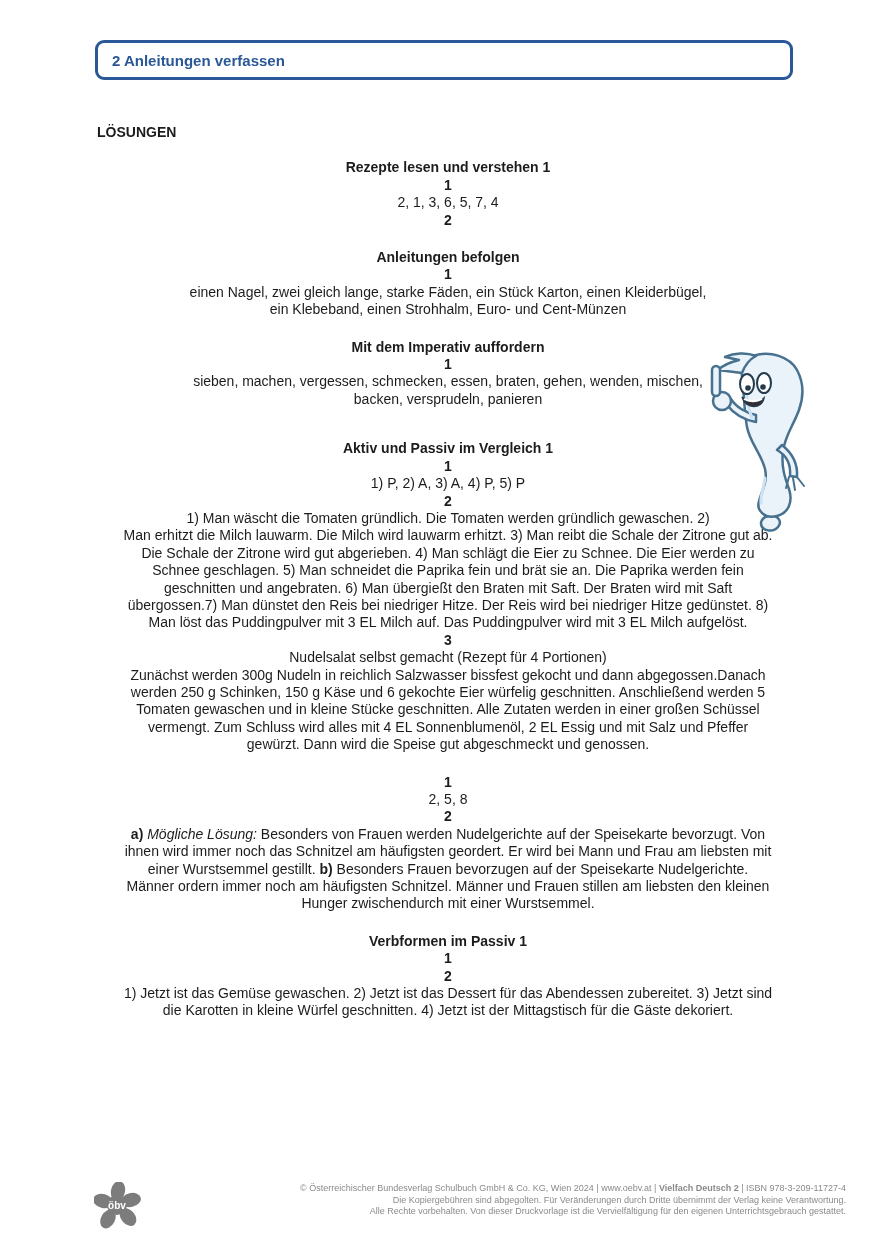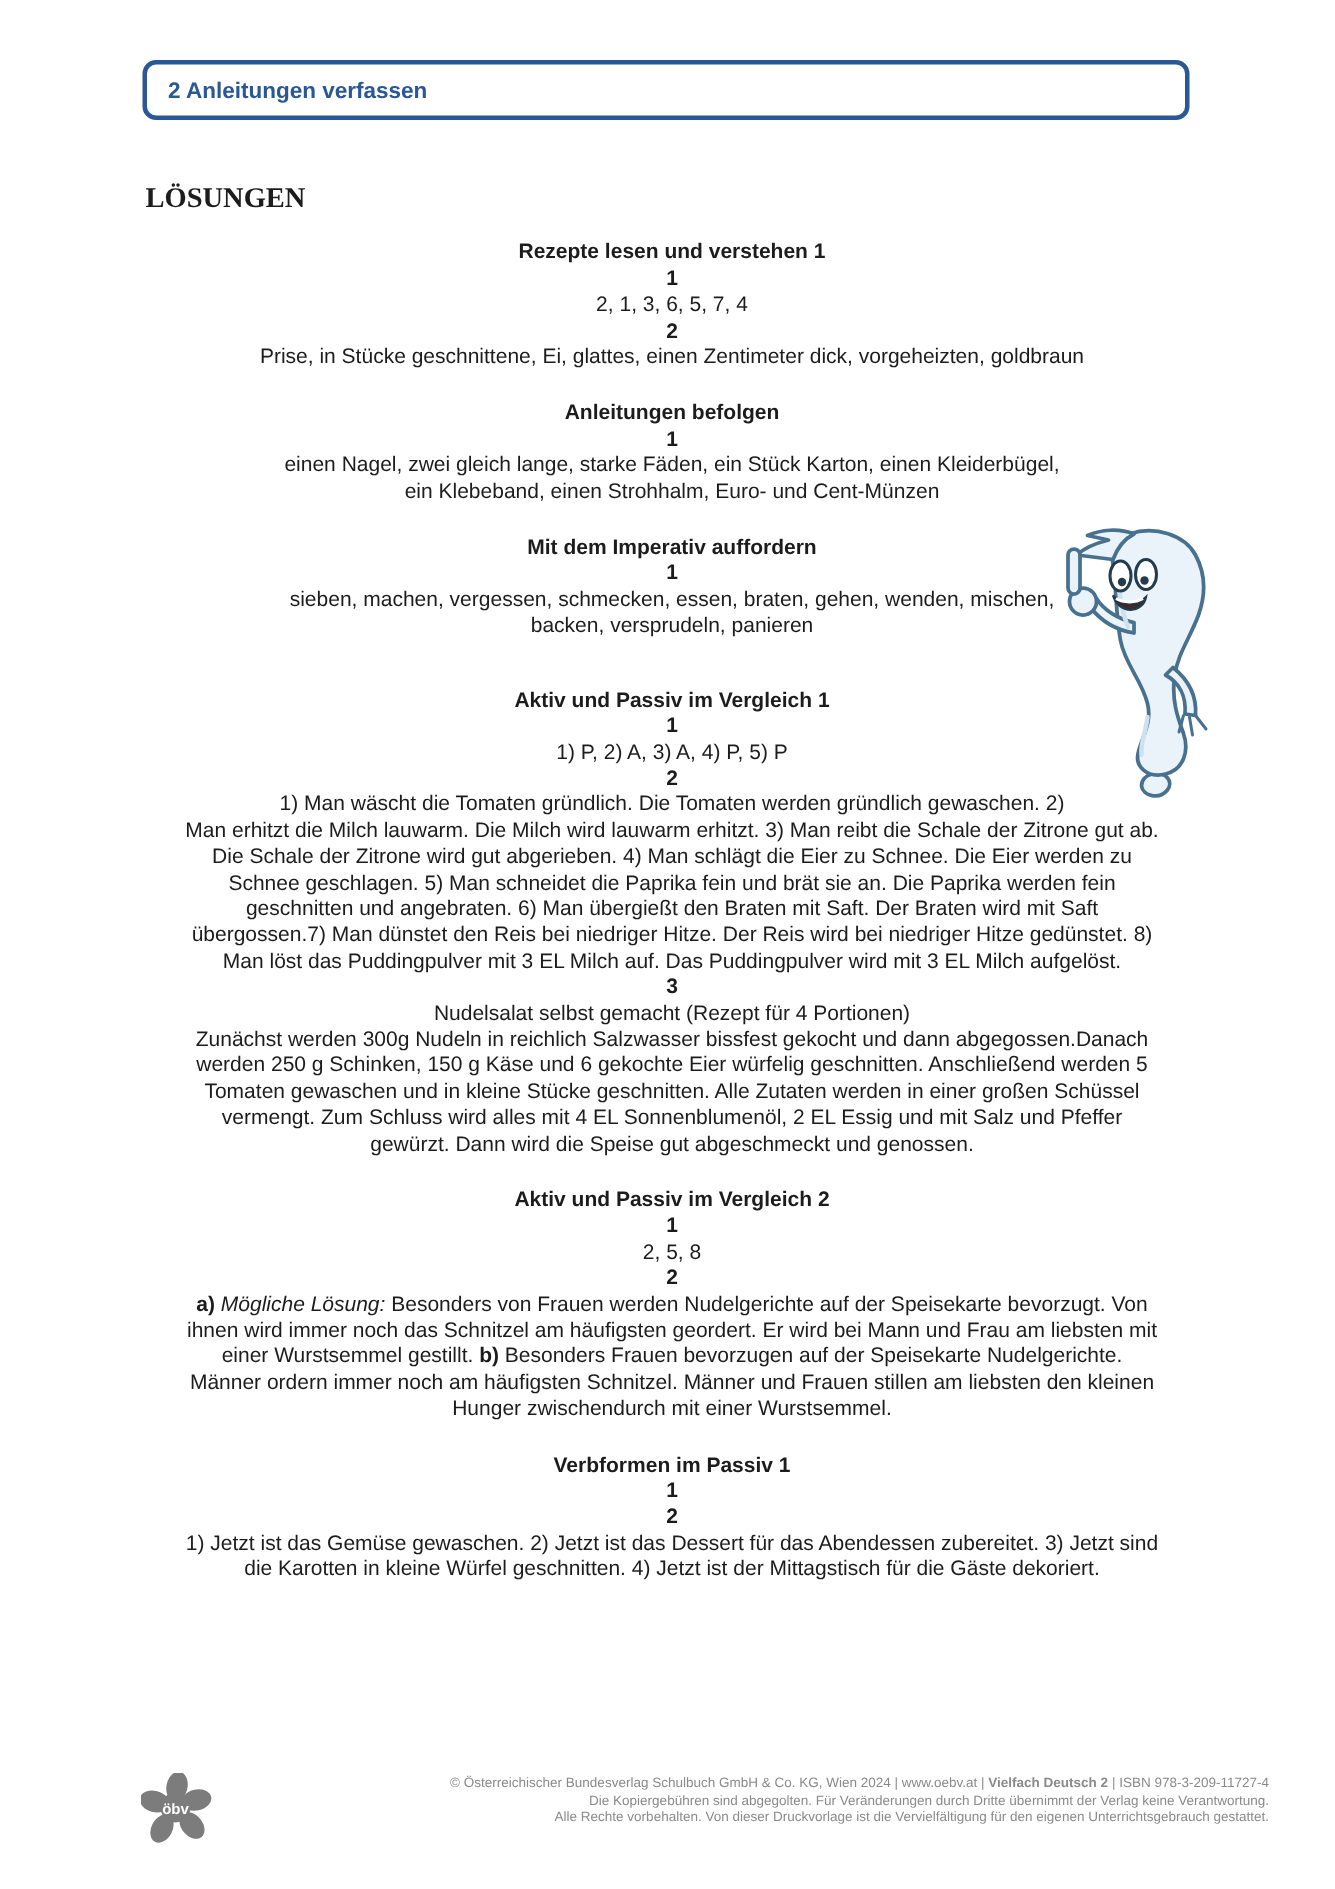--- a/index.html
+++ b/index.html
@@ -23,21 +23,21 @@
   .header-box .title{
     color:#2a5796;
     font-size:15px;
     font-weight:bold;
   }
   .content{
     position:absolute;left:97px;top:124px;width:702px;
     font-size:14px;line-height:17.4px;
   }
   .solutions-title{
-    font-weight:bold;font-size:19px;margin:0 0 18px 0;font-family:Liberation Serif, serif;
+    font-weight:bold;font-size:14px;margin:0 0 18px 0;
   }
   .section{margin:0;text-align:center;}
   .section + .section{margin-top:20px;}
   .section.gap-lg{margin-top:32px;}
   .h{font-weight:bold;font-size:14px;margin:0;}
   .lbl{font-weight:bold;margin:0;}
   .txt{margin:0;white-space:pre;}
   .ghost{
     position:absolute;left:698px;top:350px;
     width:115px;height:188px;
@@ -66,21 +66,20 @@
   </div>
 
   <main class="content">
     <h1 class="solutions-title">LÖSUNGEN</h1>
 
     <section class="section">
       <h2 class="h">Rezepte lesen und verstehen 1</h2>
       <p class="lbl">1</p>
       <p class="txt">2, 1, 3, 6, 5, 7, 4</p>
       <p class="lbl">2</p>
-      <p class="txt">Prise, in Stücke geschnittene, Ei, glattes, einen Zentimeter dick, vorgeheizten, goldbraun</p>
     </section>
 
     <section class="section">
       <h2 class="h">Anleitungen befolgen</h2>
       <p class="lbl">1</p>
       <p class="txt">einen Nagel, zwei gleich lange, starke Fäden, ein Stück Karton, einen Kleiderbügel,
 ein Klebeband, einen Strohhalm, Euro- und Cent-Münzen</p>
     </section>
 
     <section class="section">
@@ -105,21 +104,20 @@
       <p class="lbl">3</p>
       <p class="txt">Nudelsalat selbst gemacht (Rezept für 4 Portionen)
 Zunächst werden 300g Nudeln in reichlich Salzwasser bissfest gekocht und dann abgegossen.Danach
 werden 250 g Schinken, 150 g Käse und 6 gekochte Eier würfelig geschnitten. Anschließend werden 5
 Tomaten gewaschen und in kleine Stücke geschnitten. Alle Zutaten werden in einer großen Schüssel
 vermengt. Zum Schluss wird alles mit 4 EL Sonnenblumenöl, 2 EL Essig und mit Salz und Pfeffer
 gewürzt. Dann wird die Speise gut abgeschmeckt und genossen.</p>
     </section>
 
     <section class="section">
-      <h2 class="h">Aktiv und Passiv im Vergleich 2</h2>
       <p class="lbl">1</p>
       <p class="txt">2, 5, 8</p>
       <p class="lbl">2</p>
       <p class="txt"><span style="font-weight: bold;">a) </span><span style="font-style: italic;">Mögliche Lösung: </span><span>Besonders von Frauen werden Nudelgerichte auf der Speisekarte bevorzugt. Von</span><br><span>ihnen wird immer noch das Schnitzel am häufigsten geordert. Er wird bei Mann und Frau am liebsten mit</span><br><span>einer Wurstsemmel gestillt. </span><span style="font-weight: bold;">b) </span><span>Besonders Frauen bevorzugen auf der Speisekarte Nudelgerichte.</span><br><span>Männer ordern immer noch am häufigsten Schnitzel. Männer und Frauen stillen am liebsten den kleinen</span><br><span>Hunger zwischendurch mit einer Wurstsemmel.</span></p>
     </section>
 
     <section class="section">
       <h2 class="h">Verbformen im Passiv 1</h2>
       <p class="lbl">1</p>
       <p class="lbl">2</p>

